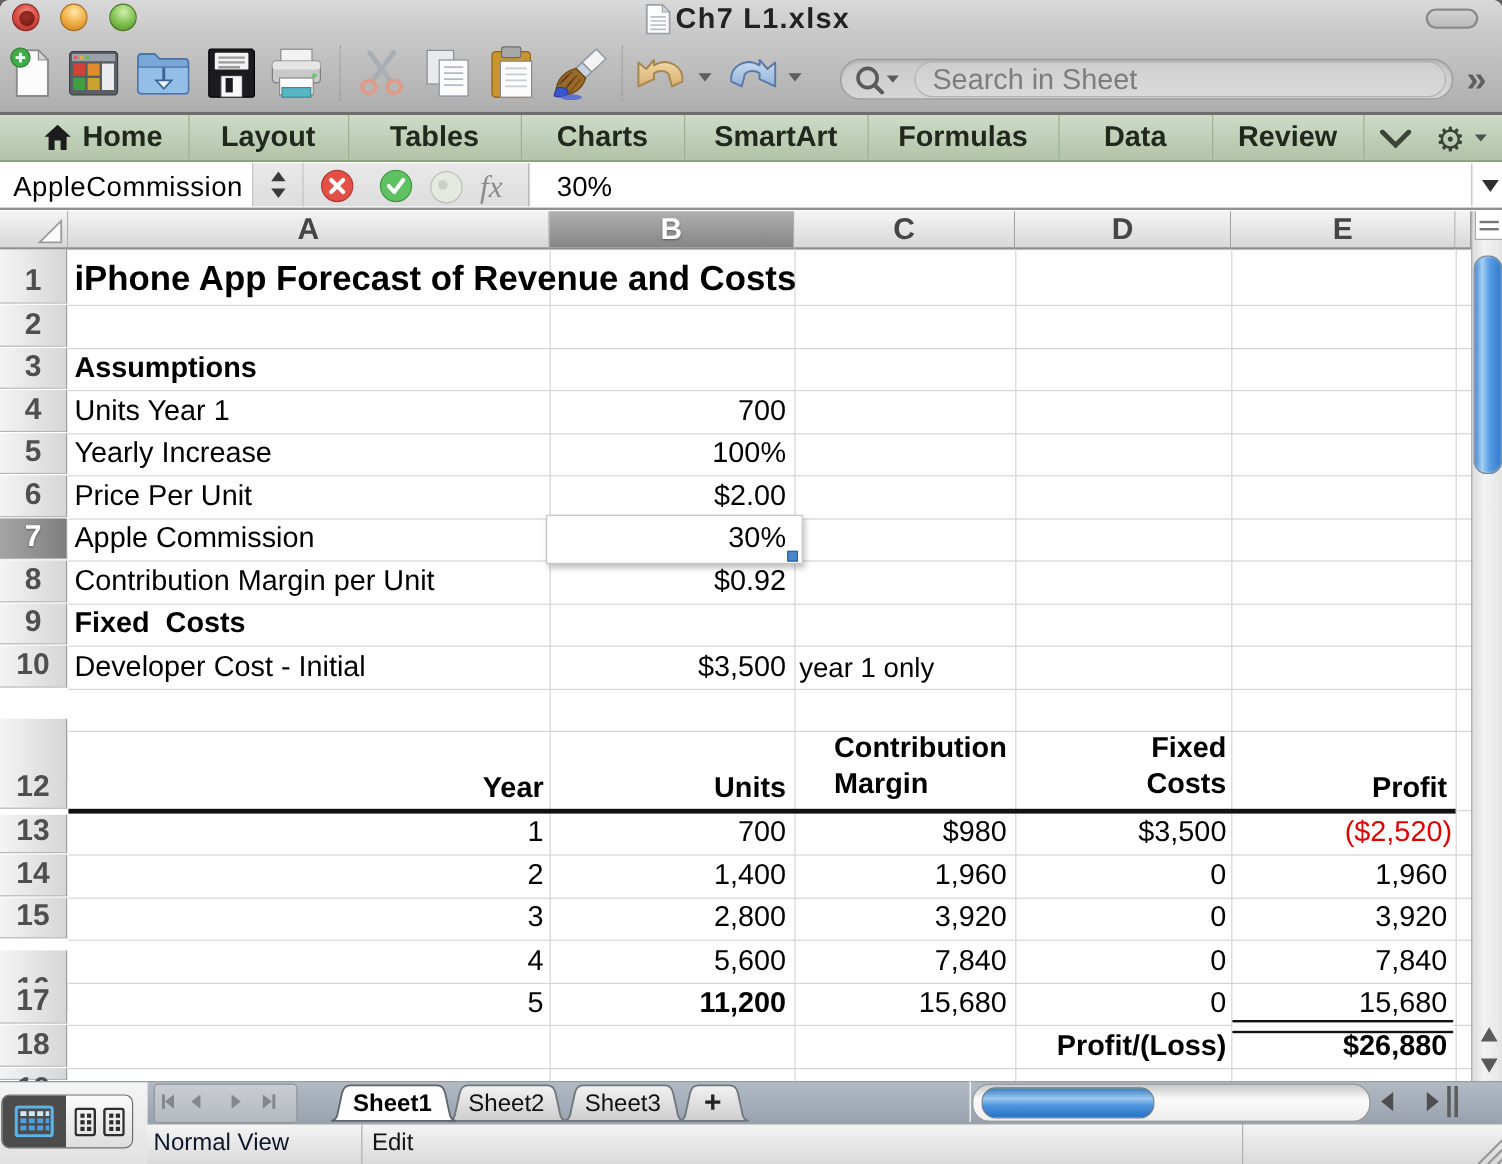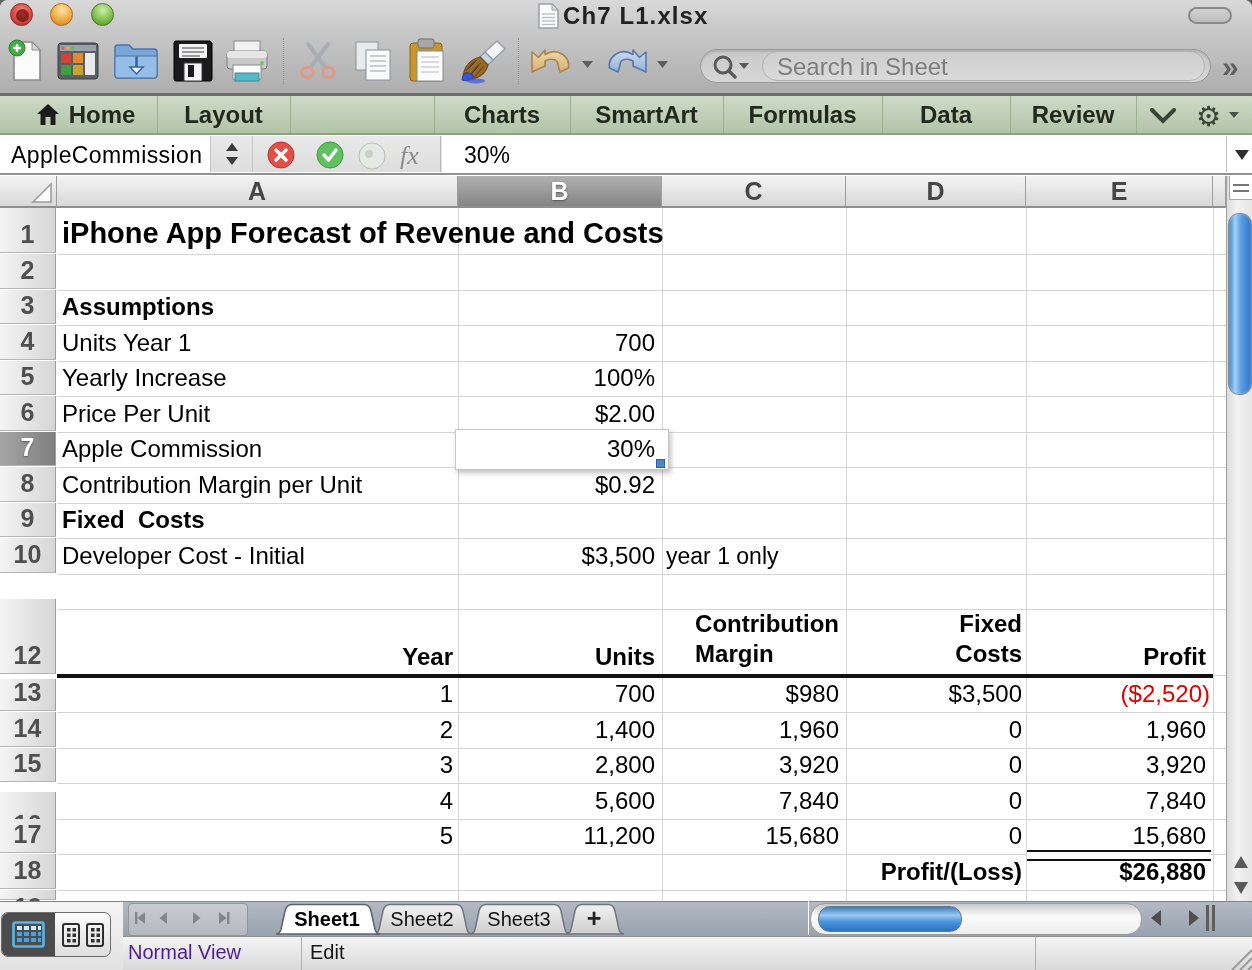--- a/index.html
+++ b/index.html
@@ -170,20 +170,21 @@
 <path d="M27 8 L37 8 L32 14 Z" fill="#5a5a5a"></path>
 </svg>
 <div class="abs" style="left:777px;top:53px;font-size:24px;color:#7d7d7d;">Search in Sheet</div>
 <div class="abs" style="left:1222px;top:50px;font-size:30px;color:#5f5f5f;font-weight:bold;">»</div>
 
 <div id="ribbon"></div>
 <div class="rtab" style="left:0px;width:157px;padding-left:14px;box-sizing:border-box;"><svg style="margin-right:9px" width="24" height="23" viewBox="0 0 24 23">
         <path d="M12 1 L23 11 L19.5 11 L19.5 22 L14.5 22 L14.5 14 L9.5 14 L9.5 22 L4.5 22 L4.5 11 L1 11 Z" fill="#1c1c1c"></path>
       </svg>Home</div>
 <div class="rtab" style="left:157px;width:133px;">Layout</div>
+<div class="rtab" style="left:290px;width:144px;">Tables</div>
 <div class="rtab" style="left:434px;width:136px;">Charts</div>
 <div class="rtab" style="left:570px;width:153px;">SmartArt</div>
 <div class="rtab" style="left:723px;width:159px;">Formulas</div>
 <div class="rtab" style="left:882px;width:128px;">Data</div>
 <div class="rtab" style="left:1010px;width:126px;">Review</div>
 <div class="rsep" style="left:157px"></div>
 <div class="rsep" style="left:290px"></div>
 <div class="rsep" style="left:434px"></div>
 <div class="rsep" style="left:570px"></div>
 <div class="rsep" style="left:723px"></div>
@@ -316,21 +317,21 @@
 <div class="ct " style="right:597px;bottom:191px;font-size:24px;top:auto;">2,800</div>
 <div class="ct " style="right:413px;bottom:191px;font-size:24px;top:auto;">3,920</div>
 <div class="ct " style="right:230px;bottom:191px;font-size:24px;top:auto;">0</div>
 <div class="ct " style="right:46px;bottom:191px;font-size:24px;top:auto;">3,920</div>
 <div class="ct " style="right:799px;bottom:155.5px;font-size:24px;top:auto;">4</div>
 <div class="ct " style="right:597px;bottom:155.5px;font-size:24px;top:auto;">5,600</div>
 <div class="ct " style="right:413px;bottom:155.5px;font-size:24px;top:auto;">7,840</div>
 <div class="ct " style="right:230px;bottom:155.5px;font-size:24px;top:auto;">0</div>
 <div class="ct " style="right:46px;bottom:155.5px;font-size:24px;top:auto;">7,840</div>
 <div class="ct " style="right:799px;bottom:120px;font-size:24px;top:auto;">5</div>
-<div class="ct " style="right:597px;bottom:120px;font-size:24px;top:auto;">11,200</div>
+<div class="ct " style="right:597px;bottom:120px;font-size:24px;top:auto;font-weight:bold;">11,200</div>
 <div class="ct " style="right:413px;bottom:120px;font-size:24px;top:auto;">15,680</div>
 <div class="ct " style="right:230px;bottom:120px;font-size:24px;top:auto;">0</div>
 <div class="ct " style="right:46px;bottom:120px;font-size:24px;top:auto;">15,680</div>
 <div class="ct b" style="right:230px;bottom:84px;font-size:24px;top:auto;">Profit/(Loss)</div>
 <div class="ct b" style="right:46px;bottom:84px;font-size:24px;top:auto;">$26,880</div>
 <div class="abs" style="left:1027px;top:850px;width:184px;height:7px;border-top:2px solid #111;border-bottom:2px solid #111;background:#fff;"></div>
 <div class="abs" style="left:455px;top:429px;width:212px;height:39px;background:#fff;border:1px solid #c6c6c6;box-shadow:2px 3px 5px rgba(0,0,0,.25);"></div>
 <div class="ct" style="right:597px;bottom:507px;top:auto;">30%</div>
 <div class="abs" style="left:656px;top:459px;width:9px;height:9px;background:#4a86c8;border:1px solid #2e5f9e;box-sizing:border-box;"></div>
 <div id="vscol"></div>
@@ -416,21 +417,21 @@
         <rect x="10.5" y="16" width="3.5" height="3.5"></rect>
 <rect x="29" y="5" width="3.5" height="3.5"></rect>
         <rect x="34.5" y="5" width="3.5" height="3.5"></rect>
         <rect x="29" y="10.5" width="3.5" height="3.5"></rect>
         <rect x="34.5" y="10.5" width="3.5" height="3.5"></rect>
         <rect x="29" y="16" width="3.5" height="3.5"></rect>
         <rect x="34.5" y="16" width="3.5" height="3.5"></rect>
       </g>
 </svg>
 <div id="statusbar"></div>
-<div class="abs" style="left:128px;top:941px;font-size:20px;color:#4c1d95;text-align:right;">Normal View</div>
+<div class="abs" style="left:128px;top:941px;font-size:20px;color:#0f172a;text-align:right;">Normal View</div>
 <div class="abs" style="left:310px;top:941px;font-size:20px;color:#141414;">Edit</div>
 <div class="abs" style="left:301px;top:937px;width:1px;height:33px;background:#b0b0b0"></div>
 <div class="abs" style="left:1035px;top:937px;width:1px;height:33px;background:#b0b0b0"></div>
 <svg class="abs" style="left:1228px;top:946px" width="24" height="24" viewBox="0 0 24 24">
 <g stroke="#9a9a9a" stroke-width="2">
         <line x1="4" y1="24" x2="24" y2="4"></line>
         <line x1="12" y1="24" x2="24" y2="12"></line>
         <line x1="20" y1="24" x2="24" y2="20"></line>
       </g>
     </svg>

